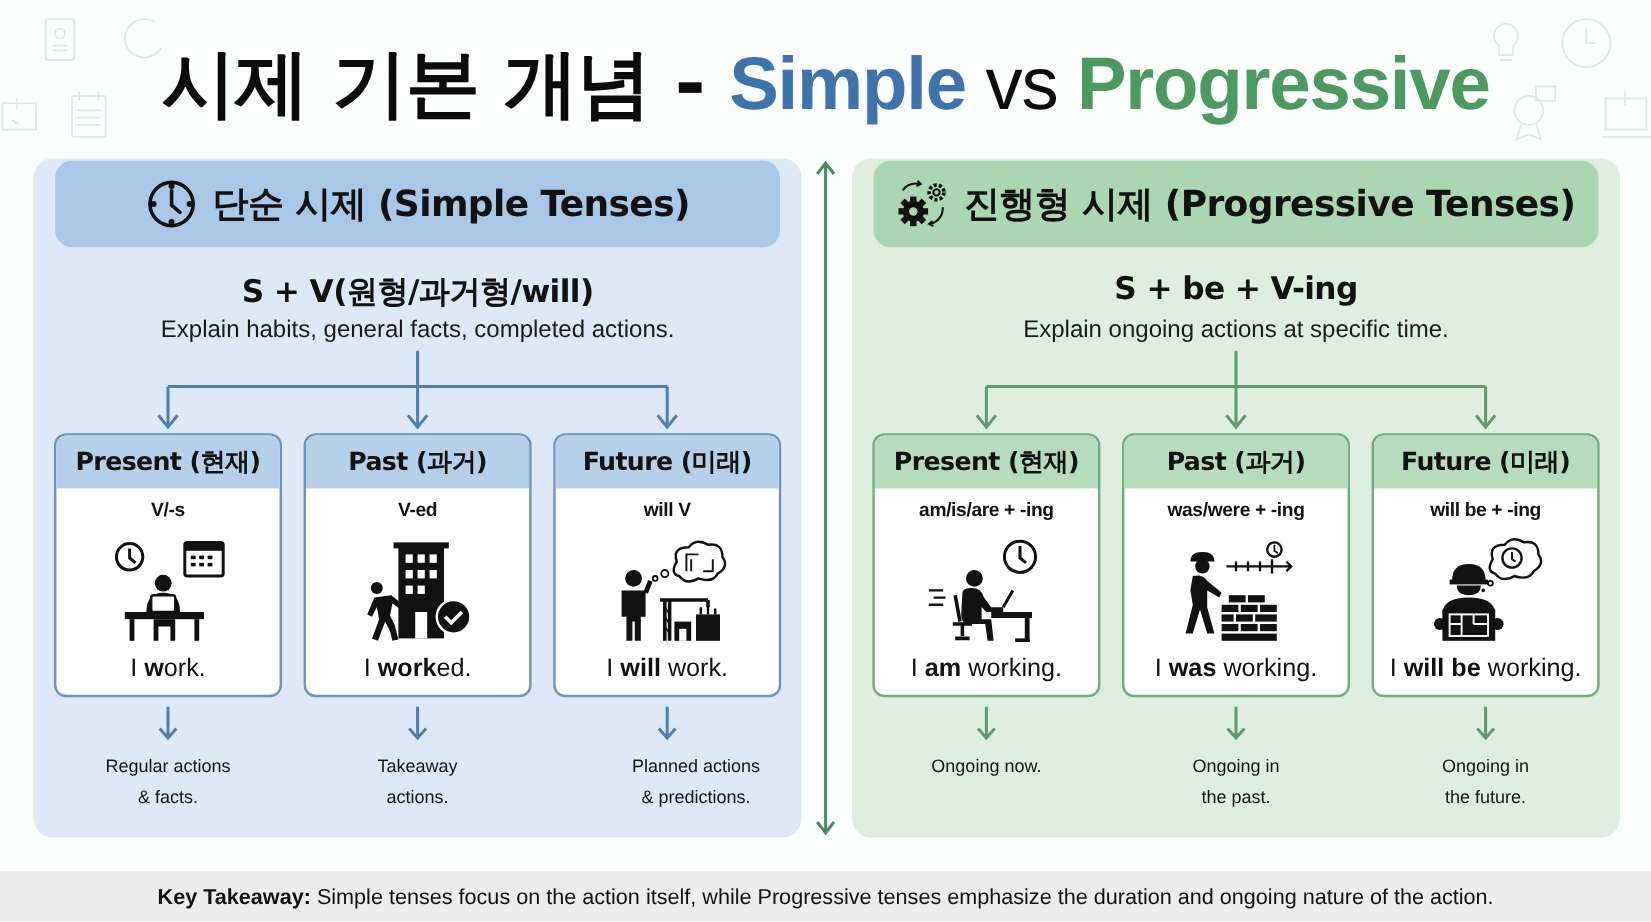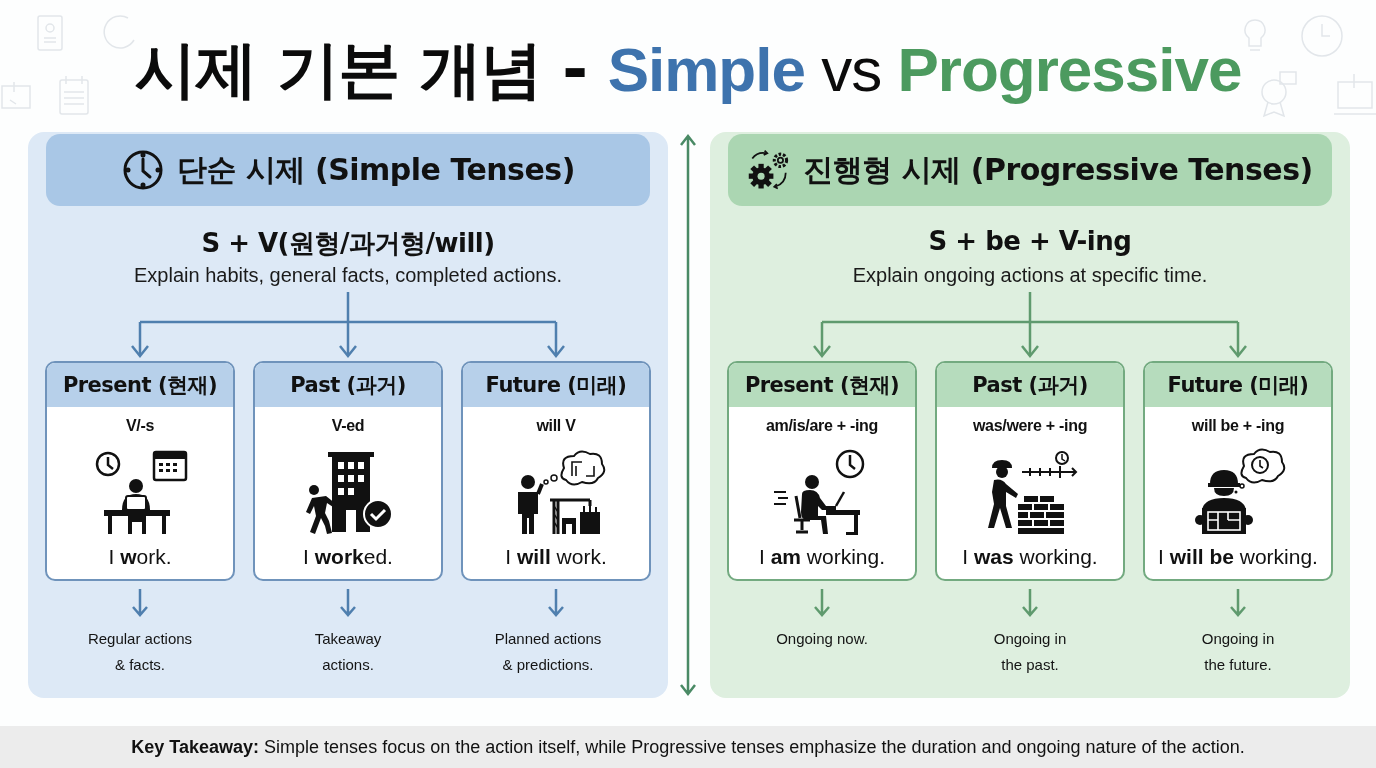--- a/index.html
+++ b/index.html
@@ -223,21 +223,21 @@
       </svg>
 
     <div class="desc" style="left:12px">
         <div>Regular actions</div>
         <div>&amp; facts.</div>
       </div>
     <div class="desc" style="left:220px">
         <div>Takeaway</div>
         <div>actions.</div>
       </div>
-    <div class="desc" style="left:420px">
+    <div class="desc" style="left:452px">
         <div>Planned actions</div>
         <div>&amp; predictions.</div>
       </div>
   </div>
 
   <svg class="divider" viewBox="0 0 20 566" fill="none" stroke="#4a8a65" stroke-width="2.5">
     <path d="M10 4v558M3 13l7-9 7 9M3 553l7 9 7-9"></path>
   </svg>
 
   <div class="panel prog">

